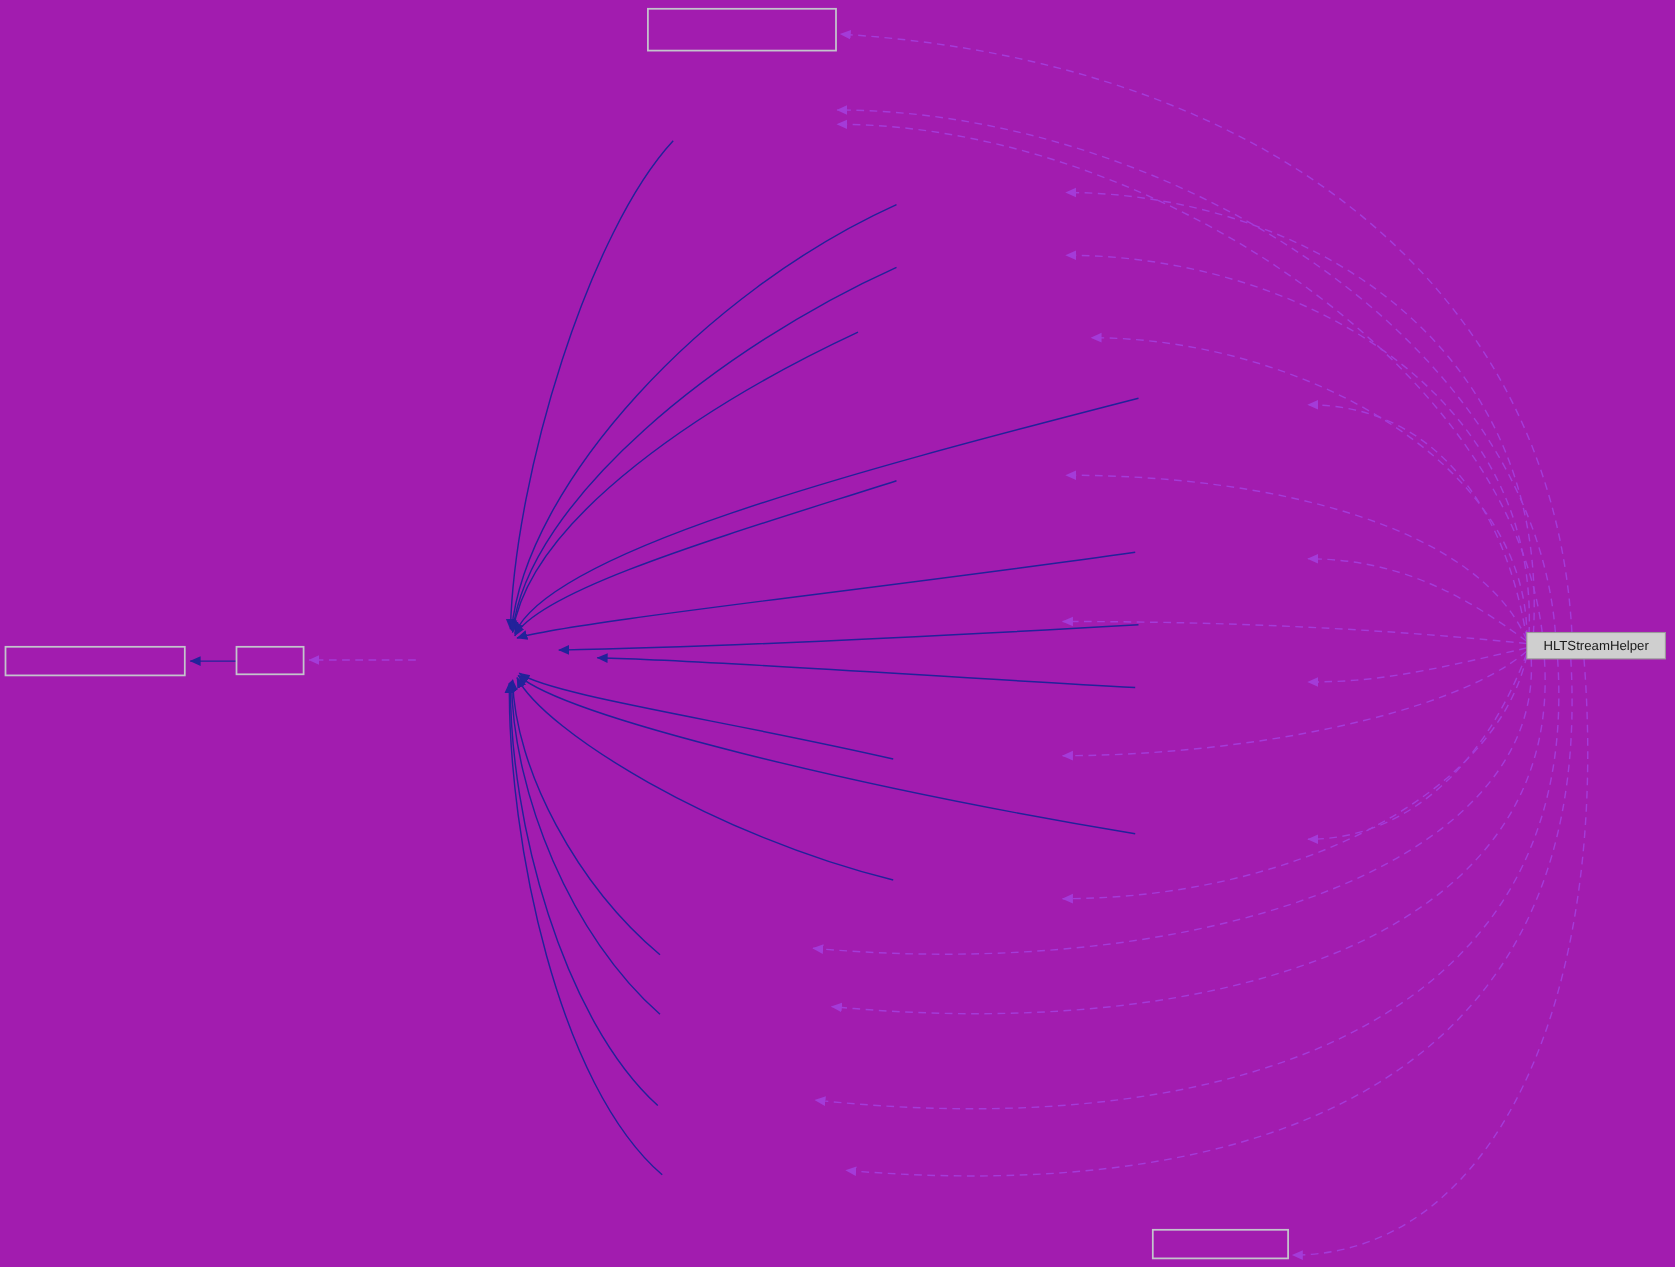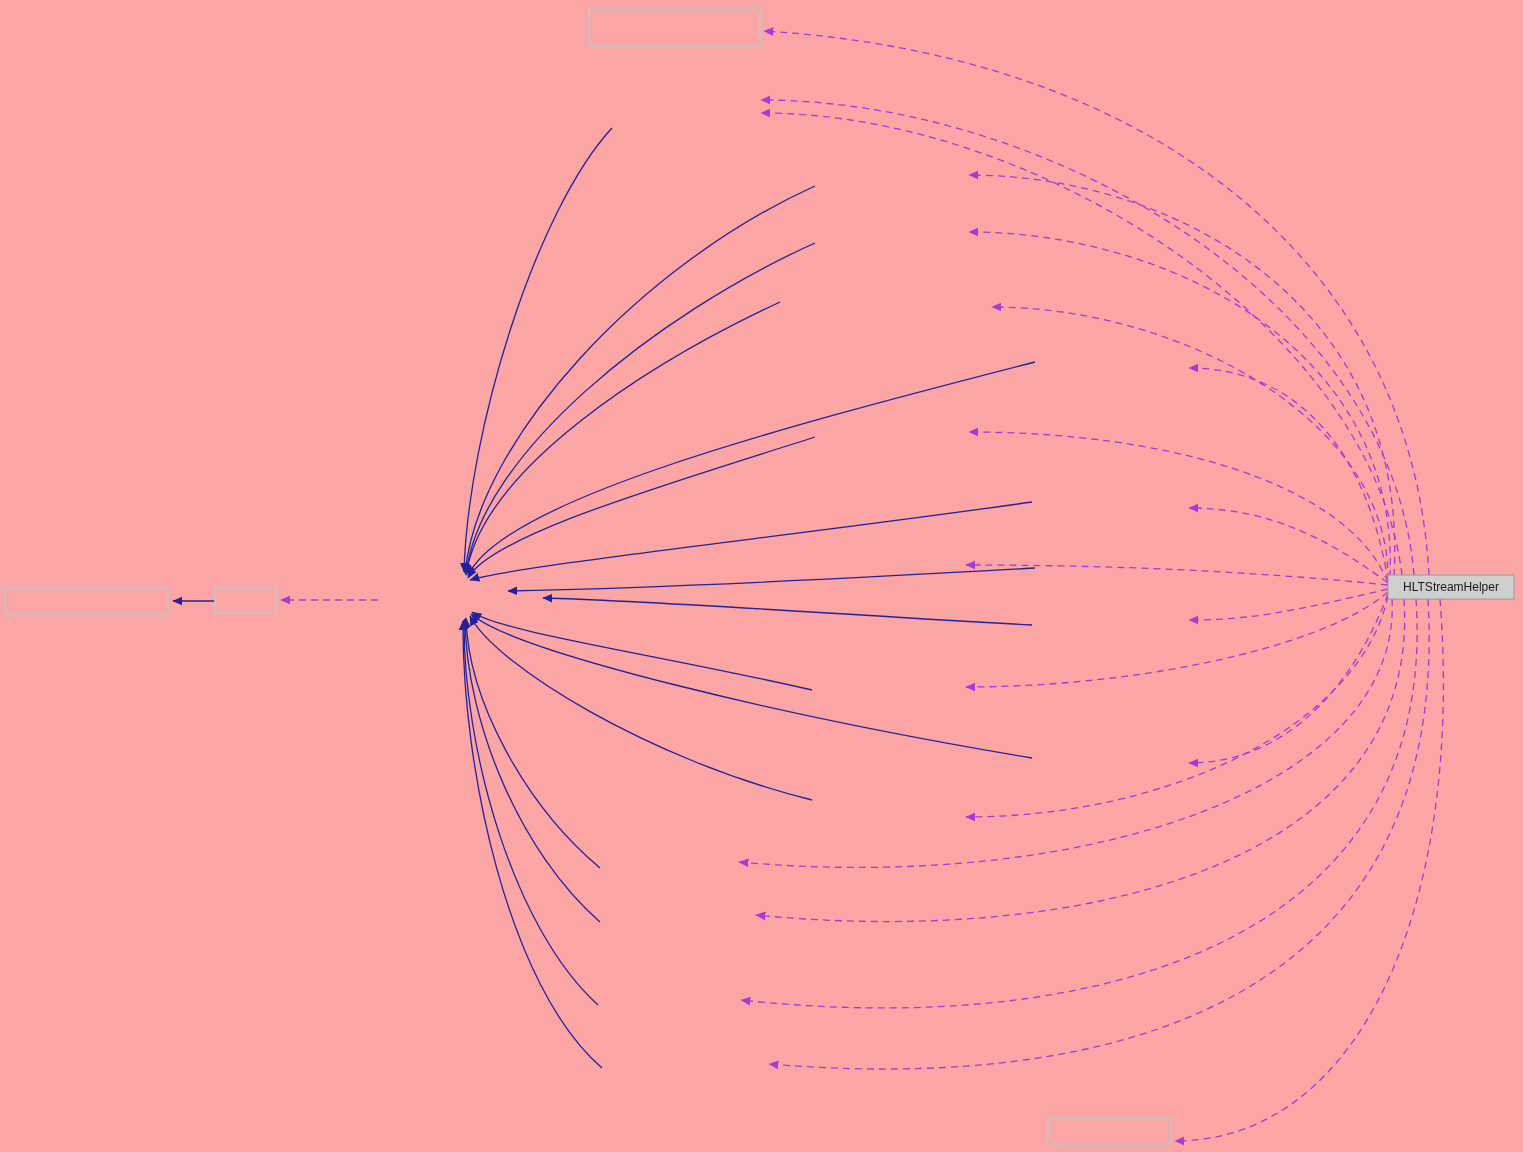--- a/index.html
+++ b/index.html
@@ -4,21 +4,21 @@
 <style>
   html, body {
     margin: 0;
     padding: 0;
     background: #000000;
   }
   .stage {
     position: relative;
     width: 1523px;
     height: 1152px;
-    background: #fca5a5;
+    background: #a21caf;
     overflow: hidden;
     font-family: "Liberation Sans", sans-serif;
   }
   svg { display: block; }
   text {
     font-family: "Liberation Sans", sans-serif;
     font-size: 12px;
   }
 </style>
 </head>

